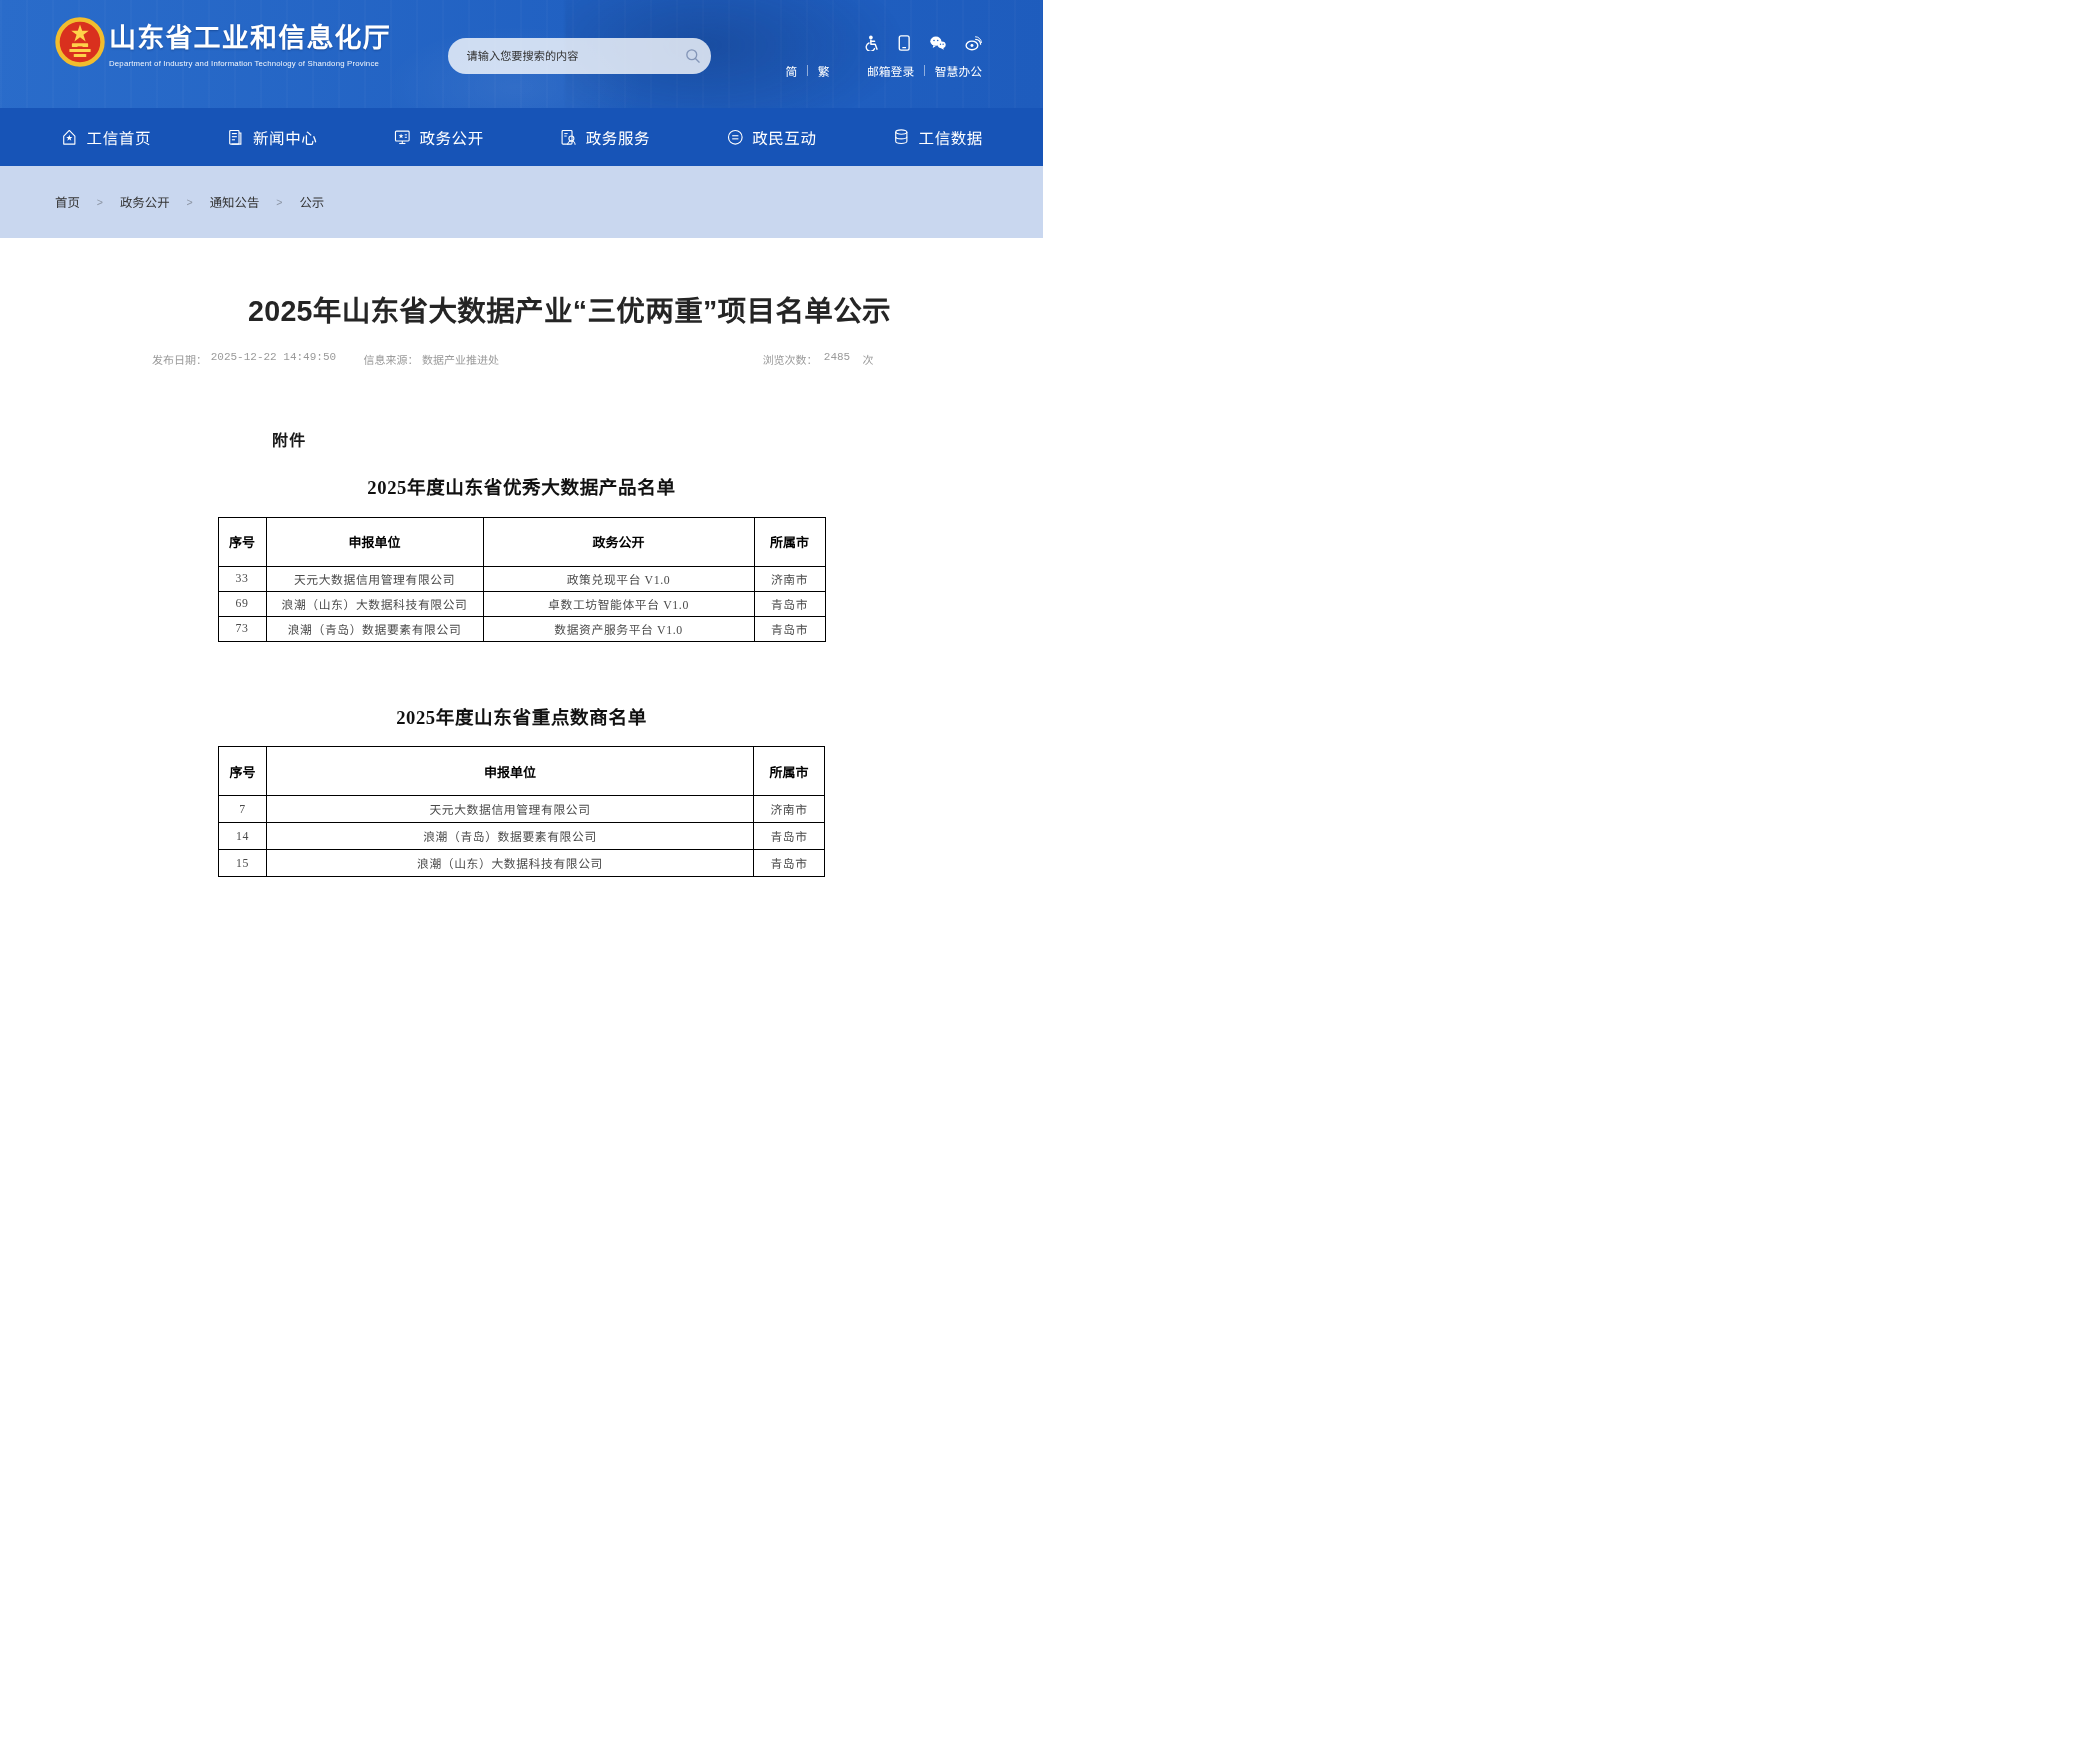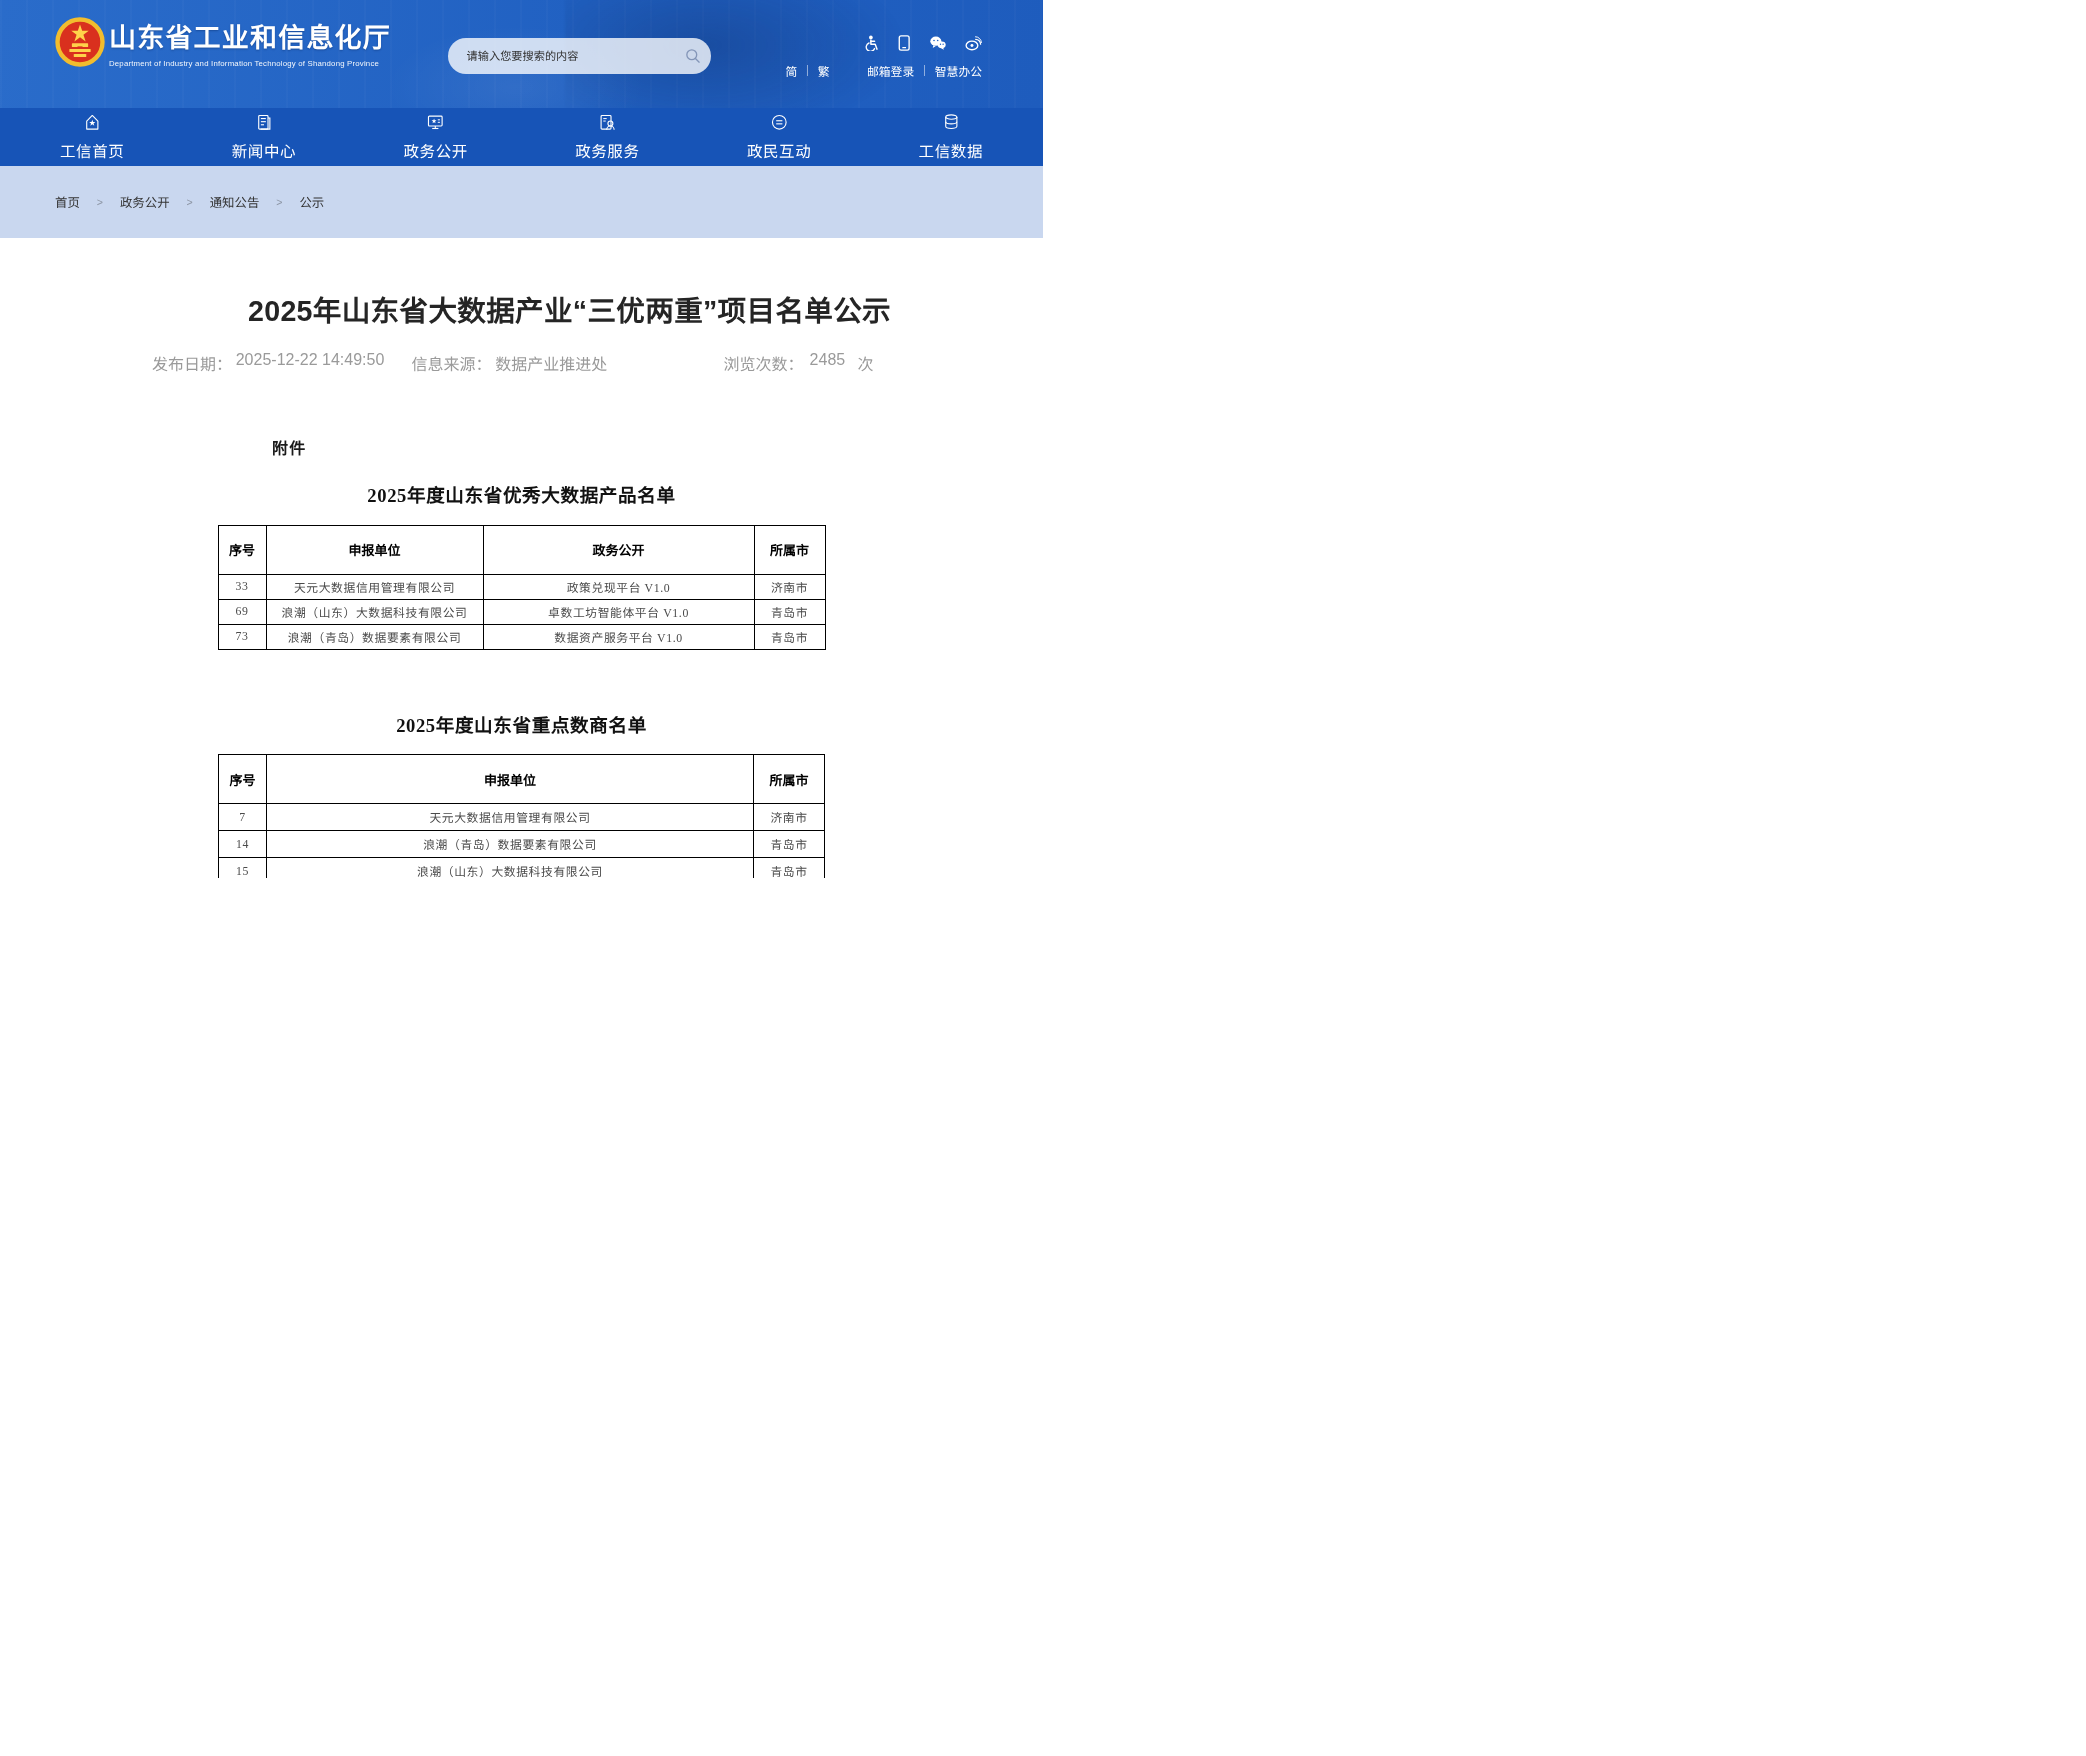--- a/index.html
+++ b/index.html
@@ -60,41 +60,41 @@
   .vsep { display:inline-block; width:0.6px; height:11.2px; background:rgba(255,255,255,.5); }
   .link-row a { color:#fff; text-decoration:none; }
   .gap28 { width:17.4px; }
 
   
   .nav-bar {
     height:58px; background:#1754b7;
     display:flex; align-items:center; justify-content:space-between;
     padding:0 60px;
   }
-  .nav-item { display:flex; align-items:center; gap:8px; color:#fff; text-decoration:none;flex-direction:column; }
+  .nav-item { display:flex; align-items:center; gap:8px; color:#fff; text-decoration:none; }
   .nav-item .lbl { font-size:15.5px; letter-spacing:0.6px; }
   .nav-item svg { display:block; }
 
   
   .breadcrumb-bar {
     height:72px; background:#c9d7ef;
     display:flex; align-items:center; padding-left:55px;
   }
   .crumb { font-size:12.4px; color:#333; text-decoration:none; }
   .crumb-sep { font-size:10.6px; color:#8d96a5; margin:0 17px; }
 
   
   .article { width:739px; margin:0 auto; }
   .art-title {
     margin-top:50px; text-align:right;
     font-size:28.6px; font-weight:bold; color:#252525; letter-spacing:0.3px;
   }
   .meta-row {
     margin-top:22.3px; display:flex; align-items:flex-start;
-    color:#9a9a9a; font-size:16px;
+    color:#9a9a9a; font-size:11px;font-family:Liberation Mono, monospace;
   }
   .meta-left { display:flex; gap:3.7px; }
   .meta-src { margin-left:23.6px; }
   .meta-right { margin-left:auto; padding-right:17.4px; display:flex; }
   .meta-views-num { margin:0 12.4px 0 6.2px; }
   .attach-label {
     margin-top:60px; margin-left:120px;
     font-size:16px; font-weight:bold; color:#1a1a1a; letter-spacing:1.2px;
   }
   .table-title {

